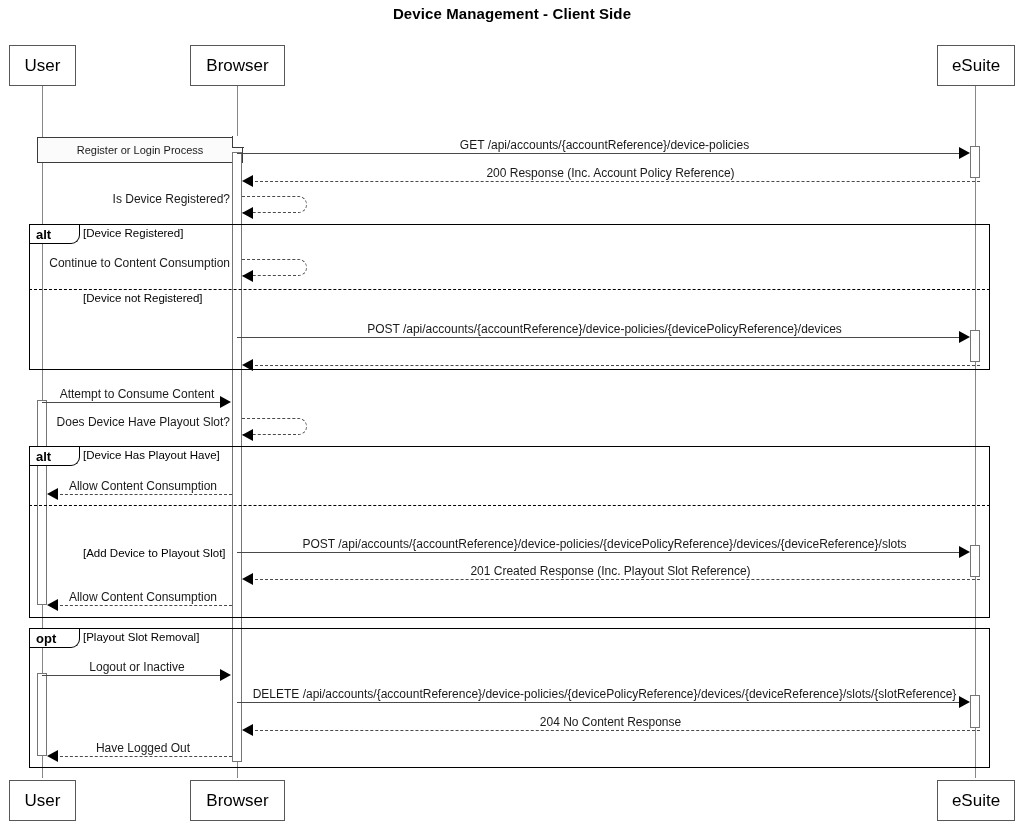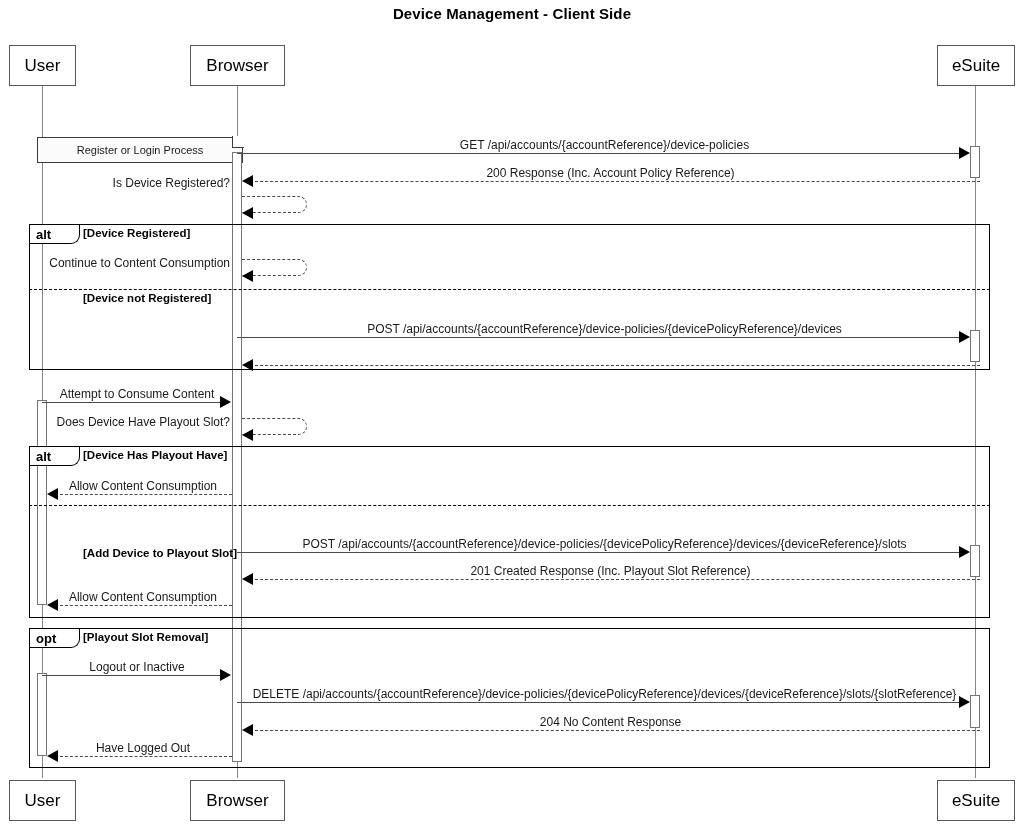--- a/index.html
+++ b/index.html
@@ -110,21 +110,21 @@
     border-bottom-right-radius: 9px;
     font-size: 13px;
     font-weight: bold;
     color: #000;
     padding: 1px 0 0 6px;
     line-height: 17px;
   }
   .frag-label {
     position: absolute;
     font-size: 11.5px;
-    font-weight: bold;
+    font-weight: normal;
     color: #000;
     white-space: nowrap;
   }
   .frag-divider {
     position: absolute;
     height: 0;
     border-top: 1.5px dashed #000;
   }
   
   .msg-line {
@@ -210,21 +210,21 @@
   <div class="activation" style="left:970px; top:695px; height:33px;"></div>
 
   <div class="msg-text center" style="left:237px; top:138px; width:735px;">GET /api/accounts/{accountReference}/device-policies</div>
   <div class="msg-line" style="left:237px; top:153px; width:725px;"></div>
   <div class="arrow-right" style="left:959px; top:147px;"></div>
 
   <div class="msg-text center" style="left:243px; top:166px; width:735px;">200 Response (Inc. Account Policy Reference)</div>
   <div class="msg-line dashed" style="left:250px; top:181px; width:730px;"></div>
   <div class="arrow-left" style="left:242px; top:175px;"></div>
 
-  <div class="msg-text right" style="left:30px; top:176px; width:200px;">Is Device Registered?</div>
+  <div class="msg-text right" style="left:30px; top:192px; width:200px;">Is Device Registered?</div>
   <div class="self-loop" style="left:242px; top:196px; width:65px; height:17px;"></div>
   <div class="arrow-left" style="left:242px; top:207px;"></div>
 
   <div class="fragment" style="left:29px; top:224px; width:961px; height:146px;"></div>
   <div class="frag-tab" style="left:30px; top:225px; width:50px;">alt</div>
   <div class="frag-label" style="left:83px; top:227px;">[Device Registered]</div>
   <div class="frag-divider" style="left:29px; top:289px; width:961px;"></div>
   <div class="frag-label" style="left:83px; top:292px;">[Device not Registered]</div>
 
   <div class="msg-text right" style="left:30px; top:256px; width:200px;">Continue to Content Consumption</div>

